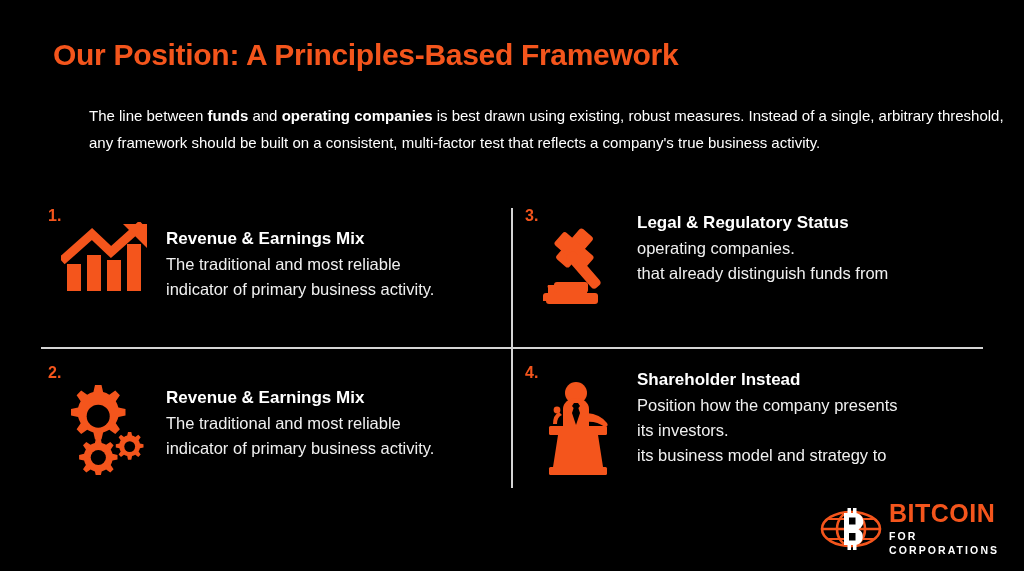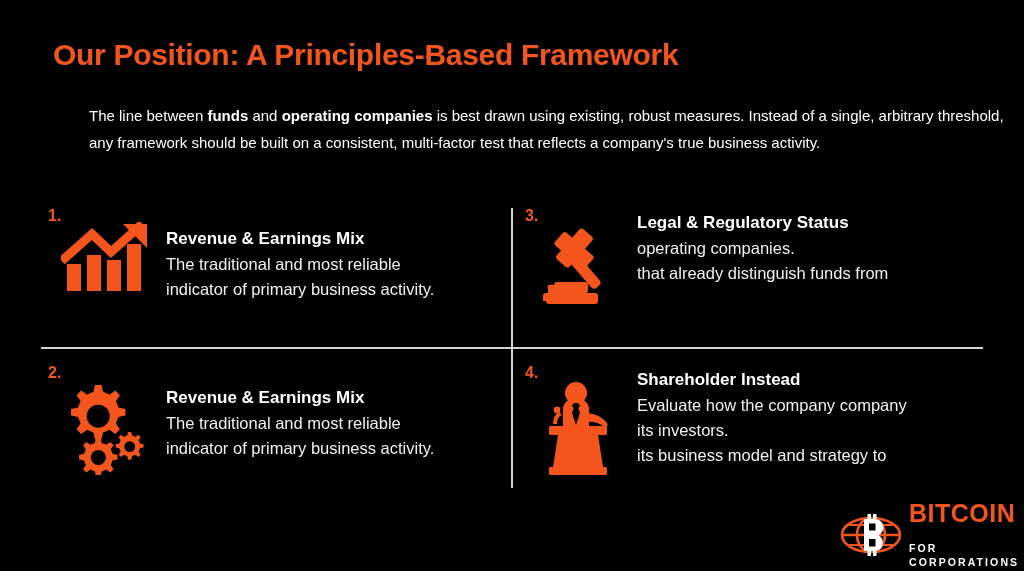--- a/index.html
+++ b/index.html
@@ -103,40 +103,40 @@
   .item-body {
     font-size:16.5px;
     color:#F0F0F0;
     line-height:25px;
     font-weight:normal;
   }
 
   
   .logo {
     position:absolute;
-    left:840px; top:500px;
+    left:820px; top:500px;
     display:flex;
     align-items:center;
   }
   .logo-mark { width:62px; height:46px; }
   .logo-type { margin-left:7px; padding-top:1px; }
   .logo-word {
     font-size:25px;
     font-weight:bold;
     color:#F4551C;
     letter-spacing:0.5px;
     line-height:25px;
   }
   .logo-sub {
     font-size:10.5px;
     font-weight:bold;
     color:#FFFFFF;
     letter-spacing:2.1px;
     line-height:14px;
-    margin-top:15px;
+    margin-top:3px;
   }
 </style>
 </head>
 <body>
 
 <div class="slide">
 
   <div class="title">Our Position: A Principles-Based Framework</div>
 
   <div class="subtitle">
@@ -244,21 +244,21 @@
 
             <path d="M21 56 h40 l5 32 h-50 Z"></path>
 
             <rect x="12" y="88" width="58" height="8" rx="1.5"></rect>
           </g>
         </svg>
       </div>
       <div class="text-col">
         <div class="item-head">Shareholder Instead</div>
         <div class="item-body">
-          <div>Evaluate how the company company</div>
+          <div>Position how the company presents</div>
           <div>its investors.</div>
           <div>its business model and strategy to</div>
         </div>
       </div>
     </div>
 
   </div>
 
   <div class="logo">
     <div class="logo-mark">

